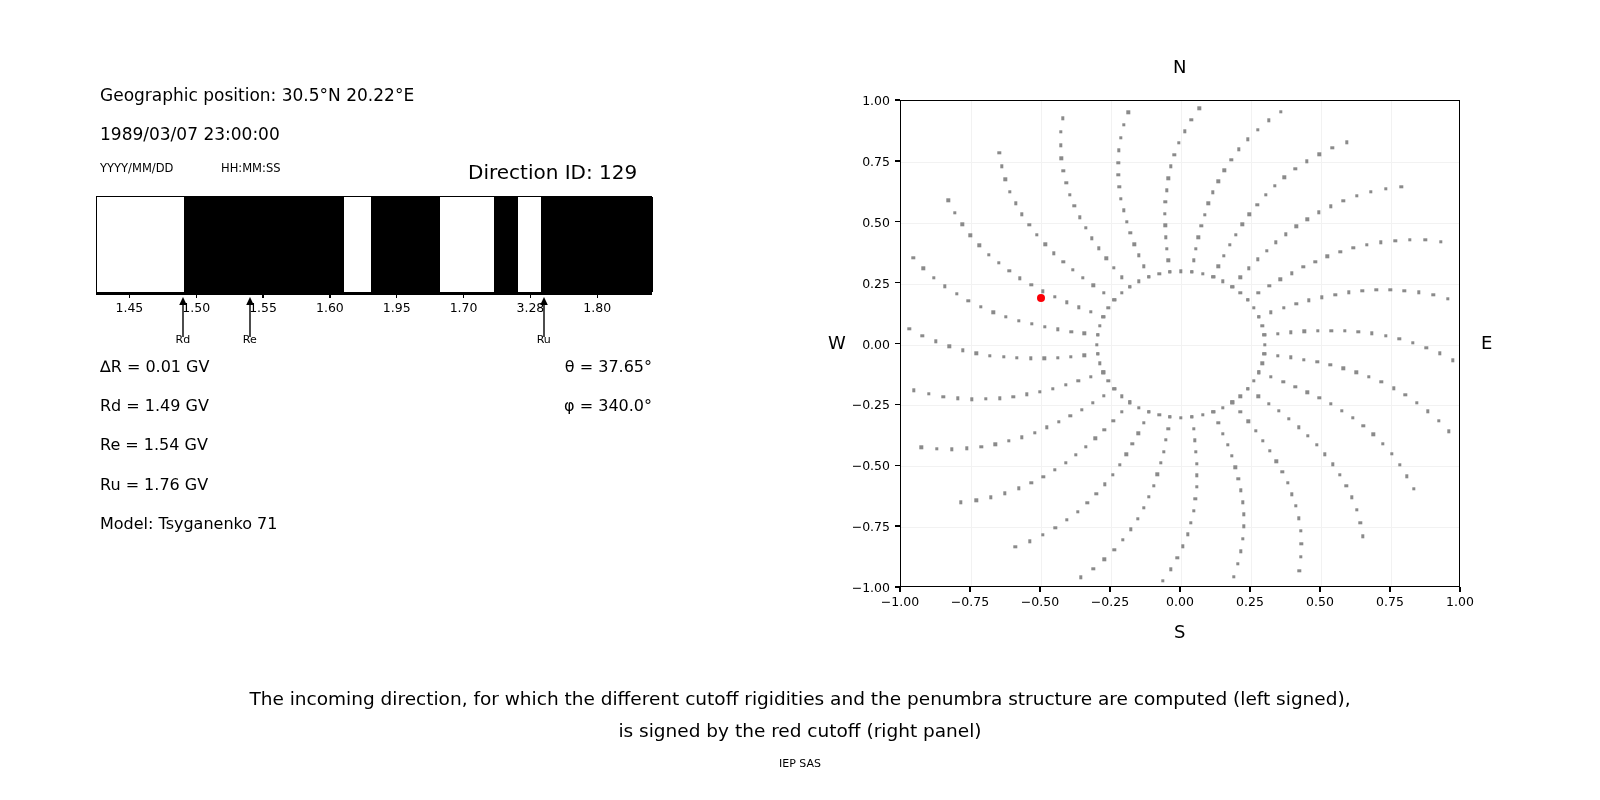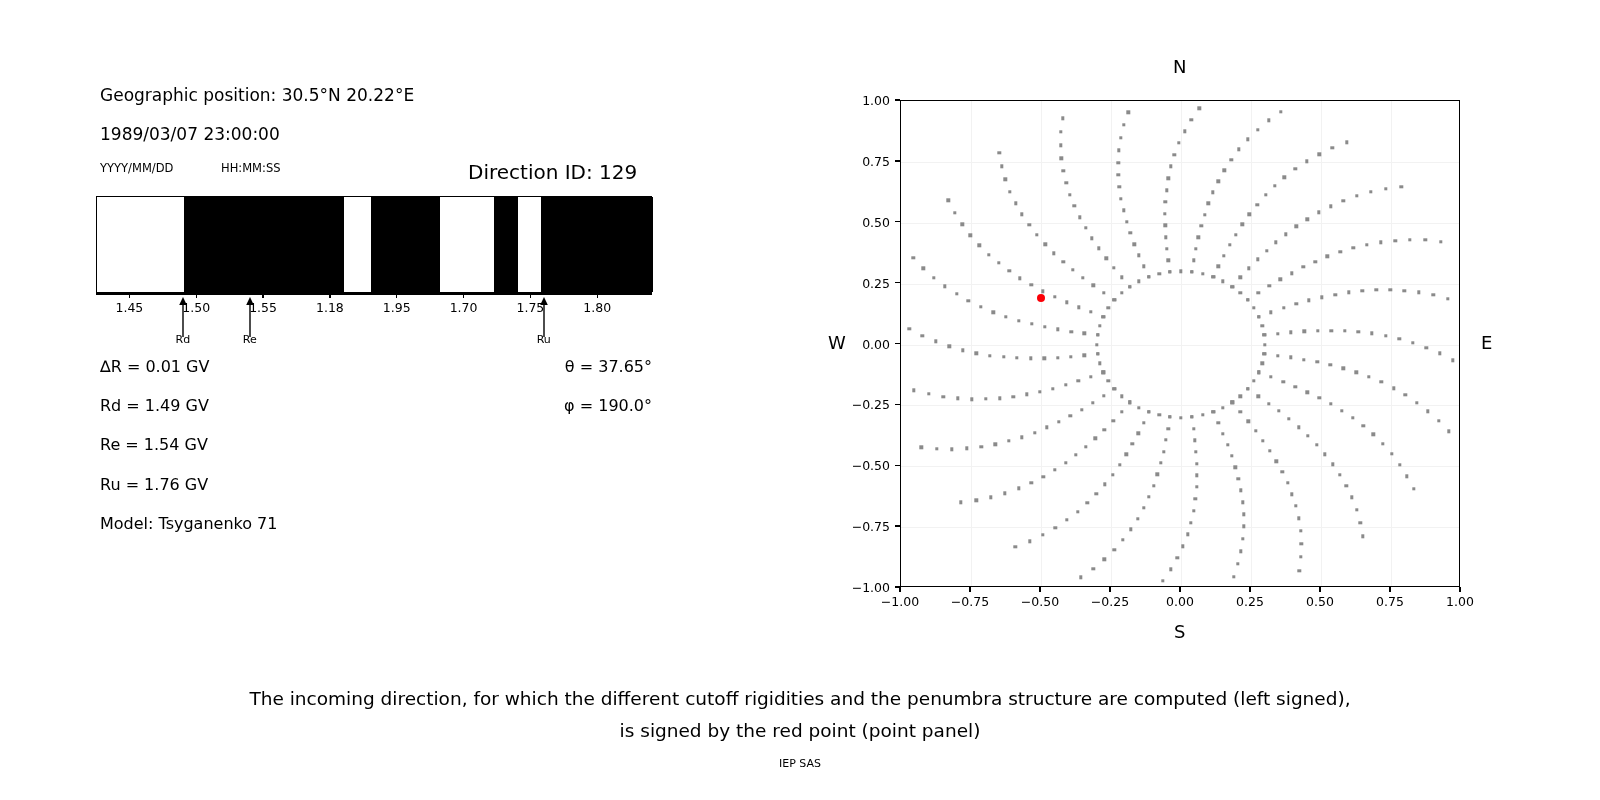--- a/index.html
+++ b/index.html
@@ -100,27 +100,27 @@
 </div>
 <div class="abs" id="pen-axis"></div>
 <div class="abs" id="pen-axis-extras" style="left:0;top:0;width:1600px;height:800px;pointer-events:none;">
     <div class="pen-tick" style="left: 128.763px; top: 293px;"></div>
     <div class="pen-ticklabel" style="left: 129.413px; top: 300px;">1.45</div>
     <div class="pen-tick" style="left: 195.59px; top: 293px;"></div>
     <div class="pen-ticklabel" style="left: 196.24px; top: 300px;">1.50</div>
     <div class="pen-tick" style="left: 262.417px; top: 293px;"></div>
     <div class="pen-ticklabel" style="left: 263.067px; top: 300px;">1.55</div>
     <div class="pen-tick" style="left: 329.244px; top: 293px;"></div>
-    <div class="pen-ticklabel" style="left: 329.894px; top: 300px;">1.18</div>
+    <div class="pen-ticklabel" style="left: 329.894px; top: 300px;">1.60</div>
     <div class="pen-tick" style="left: 396.071px; top: 293px;"></div>
     <div class="pen-ticklabel" style="left: 396.721px; top: 300px;">1.95</div>
     <div class="pen-tick" style="left: 462.898px; top: 293px;"></div>
     <div class="pen-ticklabel" style="left: 463.548px; top: 300px;">1.70</div>
     <div class="pen-tick" style="left: 529.725px; top: 293px;"></div>
-    <div class="pen-ticklabel" style="left: 530.375px; top: 300px;">1.75</div>
+    <div class="pen-ticklabel" style="left: 530.375px; top: 300px;">3.28</div>
     <div class="pen-tick" style="left: 596.552px; top: 293px;"></div>
     <div class="pen-ticklabel" style="left: 597.202px; top: 300px;">1.80</div>
     <div class="marker-arrow" style="left: 176.875px; top: 297px;">
       <svg width="12" height="40" viewBox="0 0 12 40">
         <line x1="6" y1="40" x2="6" y2="6" stroke="#000" stroke-width="1.4"></line>
         <polygon points="6,0 2.2,8 9.8,8" fill="#000"></polygon>
       </svg>
     </div>
     <div class="marker-label" style="left: 182.875px; top: 333px;">Rd</div>
     <div class="marker-arrow" style="left: 243.702px; top: 297px;">
@@ -138,21 +138,21 @@
     </div>
     <div class="marker-label" style="left: 543.74px; top: 333px;">Ru</div>
   </div>
 
 <div class="param" style="left:100px;top:357px;">∆R = 0.01 GV</div>
 <div class="param" style="left:100px;top:396px;">Rd = 1.49 GV</div>
 <div class="param" style="left:100px;top:435px;">Re = 1.54 GV</div>
 <div class="param" style="left:100px;top:475px;">Ru = 1.76 GV</div>
 <div class="param" style="left:100px;top:514px;">Model: Tsyganenko 71</div>
 <div class="param-right" style="left:380px;top:357px;width:272px;">θ = 37.65°</div>
-<div class="param-right" style="left:380px;top:396px;width:272px;">φ = 190.0°</div>
+<div class="param-right" style="left:380px;top:396px;width:272px;">φ = 340.0°</div>
 
 <div class="abs" id="sky-panel">
   <div id="sky-axes">
       <div class="gridline-v" style="left: 70px;"></div>
       <div class="gridline-v" style="left: 140px;"></div>
       <div class="gridline-v" style="left: 210px;"></div>
       <div class="gridline-v" style="left: 280px;"></div>
       <div class="gridline-v" style="left: 350px;"></div>
       <div class="gridline-v" style="left: 420px;"></div>
       <div class="gridline-v" style="left: 490px;"></div>
@@ -627,14 +627,14 @@
     <div class="sky-lab-y" style="left: 828px; top: 160.875px; width: 62px;">0.75</div>
     <div class="sky-tick-y" style="left: 895px; top: 99.35px;"></div>
     <div class="sky-lab-y" style="left: 828px; top: 100px; width: 62px;">1.00</div>
     <div class="compass" style="left: 1173px; top: 56px;">N</div>
     <div class="compass" style="left: 1174px; top: 621px;">S</div>
     <div class="compass" style="left: 828px; top: 331.5px;">W</div>
     <div class="compass" style="left: 1481px; top: 331.5px;">E</div>
   </div>
 
 <div class="caption-line" style="top:688px;">The incoming direction, for which the different cutoff rigidities and the penumbra structure are computed (left signed),</div>
-<div class="caption-line" style="top:720px;">is signed by the red point (point panel)</div>
+<div class="caption-line" style="top:720px;">is signed by the red cutoff (right panel)</div>
 <div id="footer-text">IEP SAS</div>
 
 </body></html>

